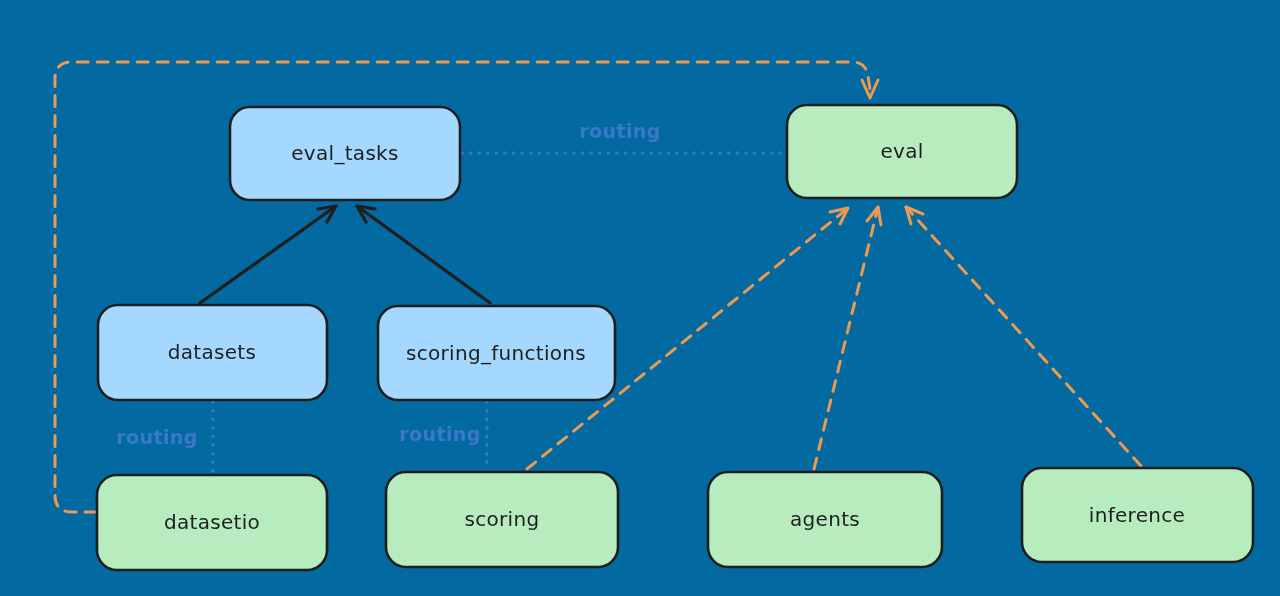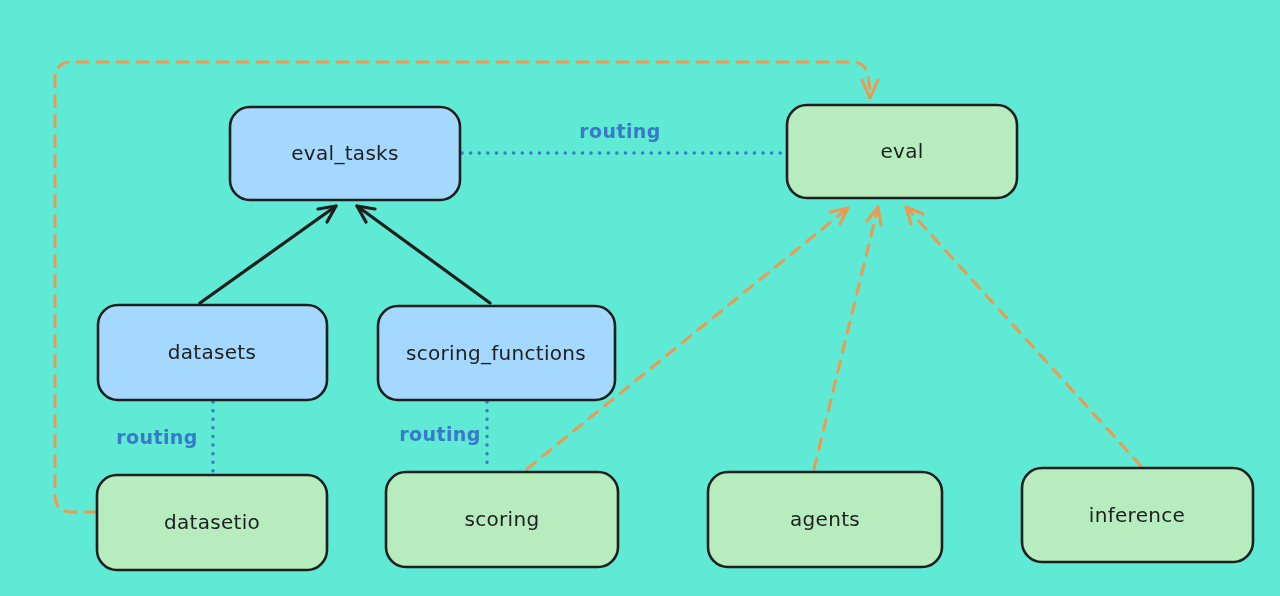--- a/index.html
+++ b/index.html
@@ -8,21 +8,21 @@
     background: #ffffff;
     width: 1280px;
     height: 596px;
     overflow: hidden;
     font-family: "DejaVu Sans", "Liberation Sans", sans-serif;
   }
   #canvas-wrap {
     position: relative;
     width: 1280px;
     height: 596px;
-    background: #5eead4;
+    background: #0369a1;
   }
   svg { display: block; }
   .node-rect {
     stroke: #1e1e1e;
     stroke-width: 2.6;
   }
   .node-rect.blue { fill: #a5d8ff; }
   .node-rect.green { fill: #b7edbe; }
   .node-label {
     fill: #1e1e1e;

